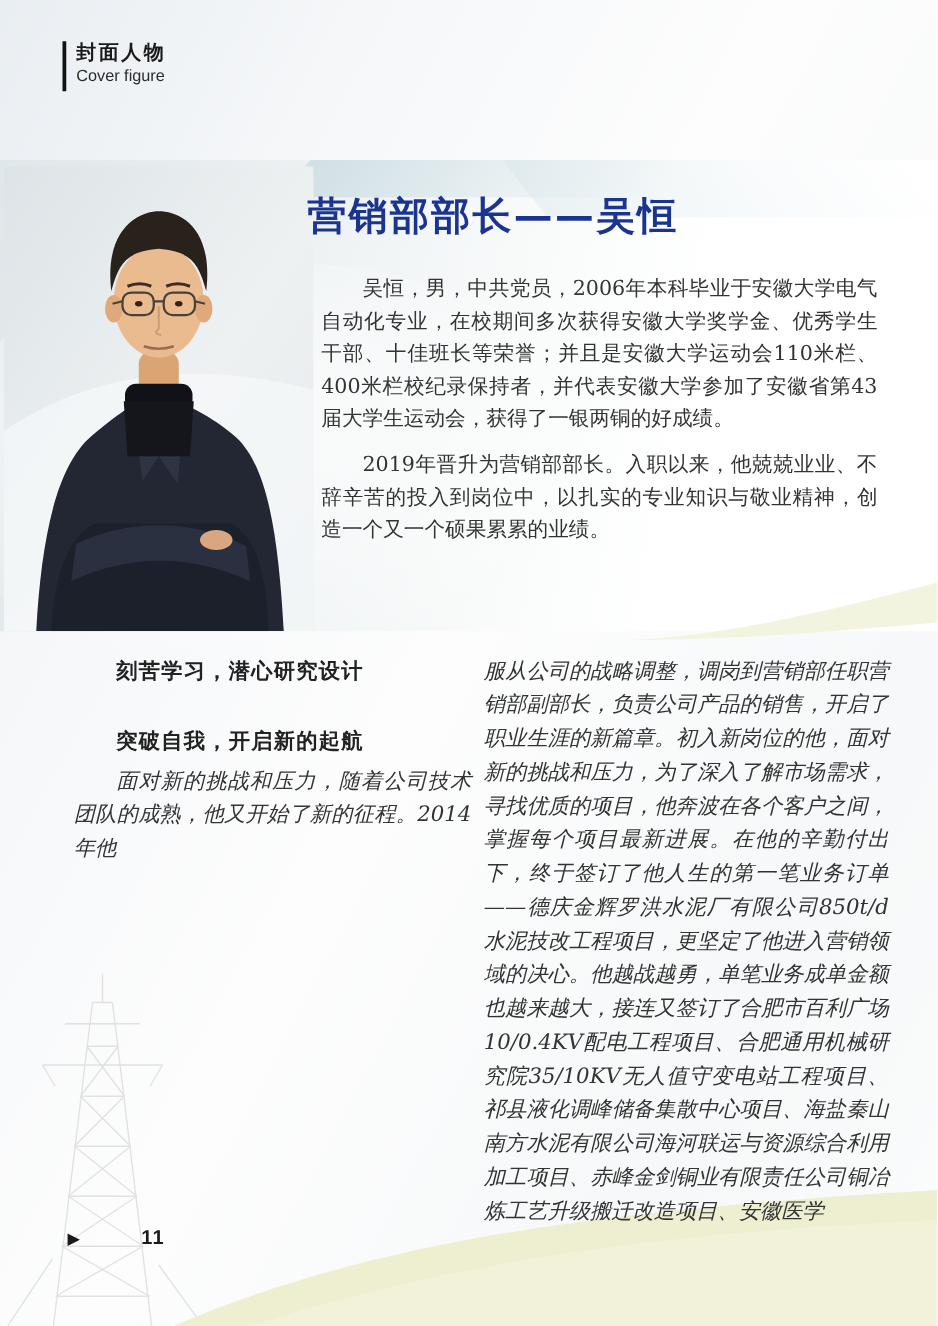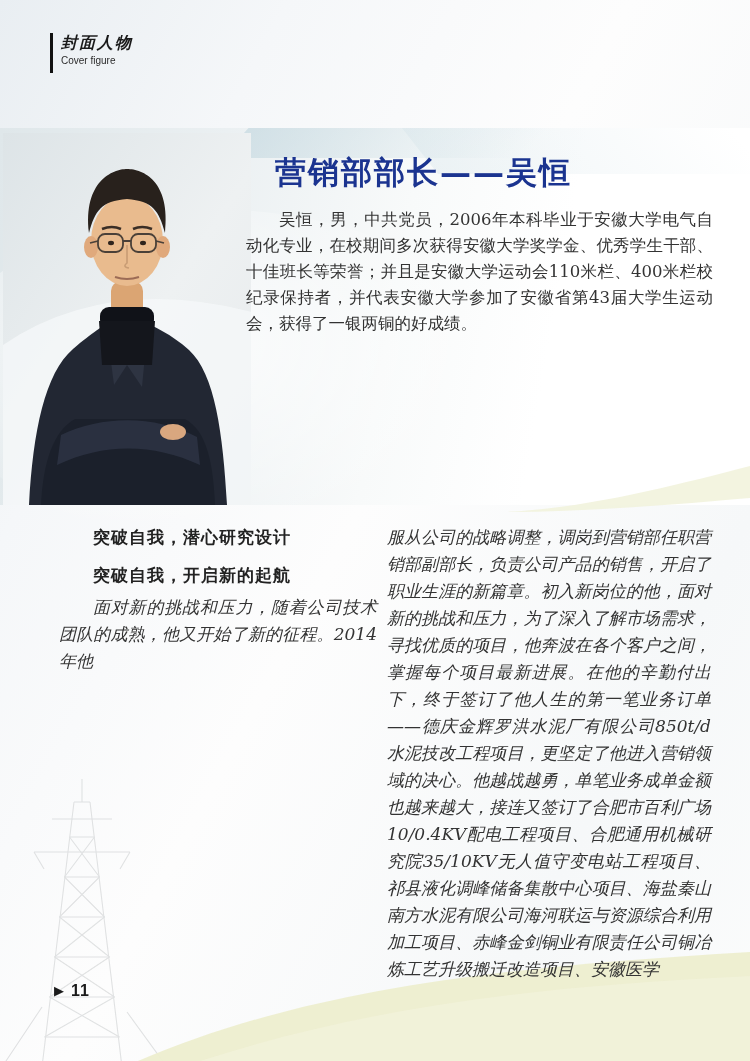--- a/index.html
+++ b/index.html
@@ -5,64 +5,63 @@
   * { margin:0; padding:0; box-sizing:border-box; }
   html,body { background:#ffffff; }
   .page {
     position:relative; width:750px; height:1061px; overflow:hidden;
     background:linear-gradient(118deg,#e9eef2 0%,#f5f7f9 22%,#fdfdfd 48%,#f6f8f9 78%,#fbfcfc 100%);
     font-family:"Liberation Sans","DejaVu Sans",sans-serif;
   }
   
   .corner-label { position:absolute; left:50px; top:33px; display:flex; }
   .corner-bar { width:3px; height:40px; background:#111; margin-right:8px; }
-  .corner-zh { font-size:16px; font-weight:bold; color:#1a1a1a; letter-spacing:2px; line-height:20px;font-style:italic; }
-  .corner-en { font-size:10px; color:#2b2b2b; line-height:16px; }
+  .corner-zh { font-size:16px; font-weight:bold; color:#1a1a1a; letter-spacing:2px; line-height:20px; }
+  .corner-en { font-size:13px; color:#2b2b2b; line-height:16px; }
   
   .hero-band {
     position:absolute; left:0; top:128px; width:750px; height:377px;
     background:linear-gradient(100deg,#dfe7ea 0%,#ebf0f2 28%,#f8fafa 52%,#ffffff 72%);
   }
   .hero-stripe1 { position:absolute; left:235px; top:128px; width:300px; height:30px;
     background:linear-gradient(to right,rgba(186,210,219,.55),rgba(186,210,219,0)); transform:skewX(-42deg); }
   .hero-stripe2 { position:absolute; left:420px; top:128px; width:330px; height:46px;
     background:linear-gradient(to right,rgba(210,226,232,.35),rgba(210,226,232,0)); transform:skewX(38deg); }
   .hero-arc { position:absolute; left:-60px; top:210px; width:560px; height:330px; border-radius:50%;
     background:radial-gradient(ellipse at 40% 40%, rgba(255,255,255,.85) 0%, rgba(255,255,255,0) 70%); }
   
   .photo { position:absolute; left:3px; top:133px; width:248px; height:372px; overflow:hidden; }
   .photo svg { display:block; }
   
   .article-title {
     position:absolute; left:246px; top:152px; width:470px;
     font-size:31px; font-weight:bold; color:#1b3490; letter-spacing:2px;
     font-family:"DejaVu Sans","Liberation Sans",sans-serif;
-    margin-left:29px;
   }
   
   .intro { position:absolute; left:246px; top:207px; width:467px;
     font-family:"DejaVu Serif","Liberation Serif",serif;
     font-size:16.5px; line-height:26px; color:#333; text-align:justify; }
-  .intro p { text-indent:2em; margin:0; }
+  .intro p { text-indent:2em; margin:11px; }
   
   .col { position:absolute; top:524px;
     font-family:"DejaVu Serif","Liberation Serif",serif;
     font-size:17px; line-height:27px; color:#333; text-align:justify; }
   .col-left  { left:59px;  width:318px; }
   .col-right { left:387px; width:324px; }
   .col h3 { font-family:"DejaVu Sans","Liberation Sans",sans-serif;
     font-size:17px; font-weight:bold; color:#222; text-indent:2em;
     letter-spacing:1px; margin:0 0 5px 0; line-height:27px; }
-  .col h3.second { margin-top:11px; }
+  .col h3.second { margin-top:29px; }
   .col p { text-indent:2em; margin:0;font-style:italic; }
   .col p.no-indent { text-indent:0; }
   
   .pagenum { position:absolute; left:54px; top:981px; display:flex; align-items:center; }
   .pagenum .tri { font-size:13px; color:#1a1a1a; margin-right:7px; line-height:20px; }
-  .pagenum .num { font-size:16px; font-weight:bold; color:#1a1a1a; letter-spacing:1px; }
+  .pagenum .num { font-size:16px; font-weight:bold; color:#1a1a1a; letter-spacing:1px;margin-left:42px; }
   
   .tower { position:absolute; left:-18px; bottom:-6px; opacity:.85; }
   .swoosh-right { position:absolute; right:0; top:458px; }
   .wedge { position:absolute; left:0; top:940px; width:750px; height:121px; }
 </style>
 </head>
 <body>
 
 <div class="page">
 
@@ -122,20 +121,21 @@
 
       <path d="M124,112 L124,130 Q119,134 126,135" stroke="#c89c74" stroke-width="1.6" fill="none"></path>
       <path d="M112,144 Q124,148 136,144" stroke="#9c6b55" stroke-width="2" fill="none"></path>
     </svg>
   </div>
 
   <div class="article-title">营销部部长——吴恒</div>
 
   <div class="intro">
     <p>吴恒，男，中共党员，2006年本科毕业于安徽大学电气自动化专业，在校期间多次获得安徽大学奖学金、优秀学生干部、十佳班长等荣誉；并且是安徽大学运动会110米栏、400米栏校纪录保持者，并代表安徽大学参加了安徽省第43届大学生运动会，获得了一银两铜的好成绩。</p>
+    <p>2019年晋升为营销部部长。入职以来，他兢兢业业、不辞辛苦的投入到岗位中，以扎实的专业知识与敬业精神，创造一个又一个硕果累累的业绩。</p>
   </div>
 
   <svg class="swoosh-right" width="250" height="60" viewBox="0 0 250 60">
     <path d="M5,54 C90,50 180,26 250,8 L250,40 C180,46 90,54 5,54 Z" fill="#f1f2da" opacity="0.85"></path>
   </svg>
 
   <svg class="tower" width="210" height="310" viewBox="0 0 210 310">
     <g stroke="#d8dadb" stroke-width="1.1" fill="none" opacity="0.9">
       <path d="M60,310 L92,45 M140,310 L108,45"></path>
       <path d="M62.5,280 L132.5,240 M137.5,280 L67.5,240"></path>
@@ -149,21 +149,21 @@
     </g>
   </svg>
 
   <svg class="wedge" width="750" height="121" viewBox="0 0 750 121">
     <path d="M138,121 C300,52 480,28 750,12 L750,121 Z" fill="#edeecf" opacity="0.95"></path>
     <path d="M220,121 C380,70 540,50 750,40 L750,121 Z" fill="#e9ead F" opacity="0"></path>
     <path d="M200,121 C370,66 540,46 750,36 L750,121 Z" fill="#f3f4dd" opacity="0.6"></path>
   </svg>
 
   <div class="col col-left">
-    <h3>突破自我，潜心研究设计</h3>
+    <h3>刻苦学习，潜心研究设计</h3>
     <h3 class="second">突破自我，开启新的起航</h3>
     <p>面对新的挑战和压力，随着公司技术团队的成熟，他又开始了新的征程。2014年他</p>
   </div>
 
   <div class="col col-right">
     <p class="no-indent">服从公司的战略调整，调岗到营销部任职营销部副部长，负责公司产品的销售，开启了职业生涯的新篇章。初入新岗位的他，面对新的挑战和压力，为了深入了解市场需求，寻找优质的项目，他奔波在各个客户之间，掌握每个项目最新进展。在他的辛勤付出下，终于签订了他人生的第一笔业务订单——德庆金辉罗洪水泥厂有限公司850t/d水泥技改工程项目，更坚定了他进入营销领域的决心。他越战越勇，单笔业务成单金额也越来越大，接连又签订了合肥市百利广场10/0.4KV配电工程项目、合肥通用机械研究院35/10KV无人值守变电站工程项目、祁县液化调峰储备集散中心项目、海盐秦山南方水泥有限公司海河联运与资源综合利用加工项目、赤峰金剑铜业有限责任公司铜冶炼工艺升级搬迁改造项目、安徽医学</p>
   </div>
 
   <div class="pagenum">
     <span class="tri">▶</span>

